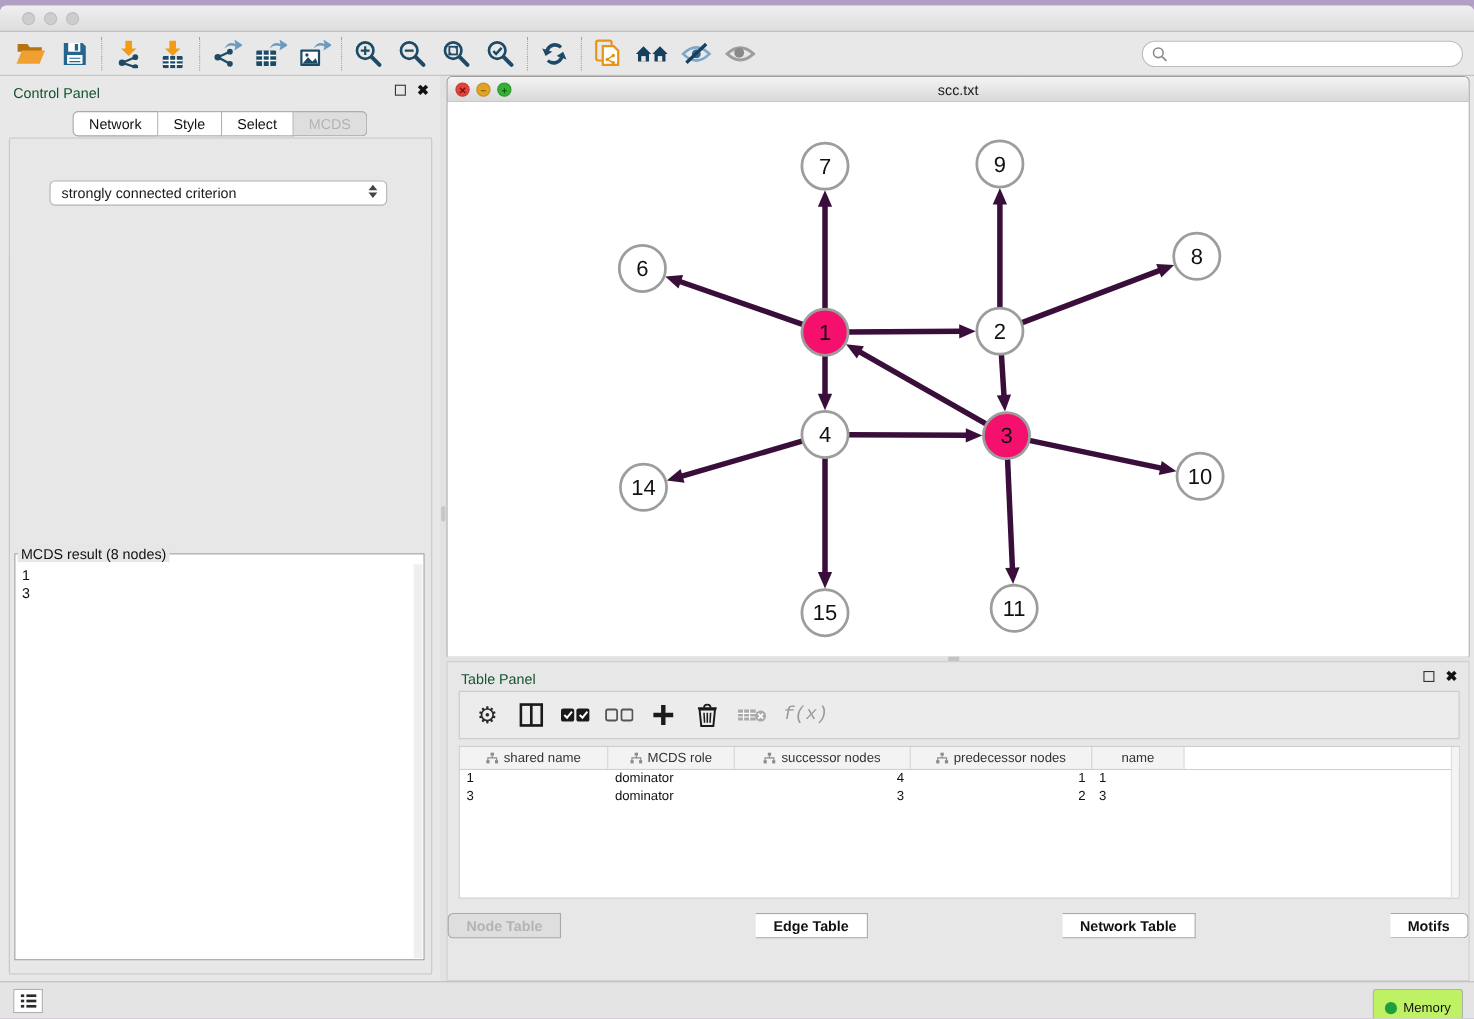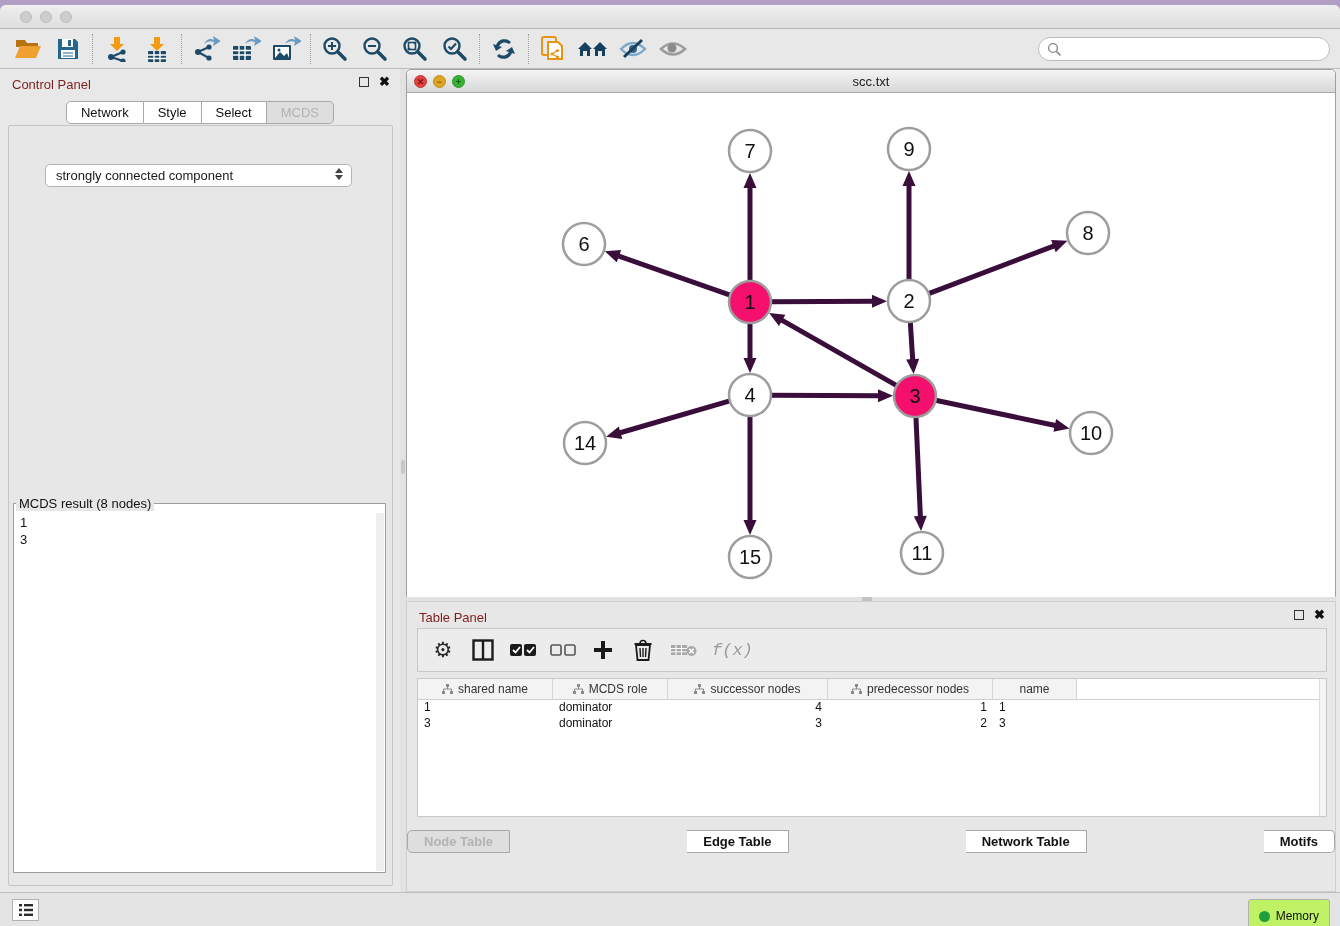--- a/index.html
+++ b/index.html
@@ -45,21 +45,21 @@
   }
   .searchbox input { border:none; outline:none; flex:1; font-size:12px; background:transparent; font-family:"Liberation Sans",sans-serif;}
   
   .vsplit { position:absolute; left:400px; top:64px; width:6px; bottom:34px; background:#e2e2e2; }
   .vsplit .grip { position:absolute; left:1px; top:391px; width:4px; height:14px; background:#c7c7c7; border-radius:2px;}
   .hsplit { position:absolute; left:406px; right:4px; top:592px; height:4px; background:#e2e2e2; }
   .hsplit .grip { position:absolute; left:456px; top:0; width:10px; height:4px; background:#c3c3c3;}
   
   .control-panel { position:absolute; left:0; top:64px; width:400px; bottom:34px; background:#e8e8e8; }
   .panel-header { position:absolute; left:0; right:0; top:0; height:30px; }
-  .panel-header .ph-title { position:absolute; left:12px; top:8px; font-size:13px; color:#7f1d1d; }
+  .panel-header .ph-title { position:absolute; left:12px; top:8px; font-size:13px; color:#14532d; }
   .ph-icons { position:absolute; right:10px; top:8px; display:flex; gap:10px; align-items:center;}
   .float-glyph { width:10px; height:10px; border:1.5px solid #333; display:inline-block;}
   .close-glyph { font-size:13px; font-weight:bold; color:#111; line-height:10px;}
   .segmented { display:flex; }
   .seg {
     background:#fff; border:1px solid #a8a8a8; border-left:none;
     padding:3px 14px; font-size:13px; color:#111; white-space:nowrap;
   }
   .seg:first-child { border-left:1px solid #a8a8a8; border-radius:5px 0 0 5px; }
   .seg:last-child { border-radius:0 5px 5px 0; }
@@ -314,21 +314,21 @@
       </span>
     </div>
     <div class="cp-tabs segmented" id="cp-tabs">
         <span class="seg">Network</span>
         <span class="seg">Style</span>
         <span class="seg">Select</span>
         <span class="seg disabled">MCDS</span>
       </div>
     <div class="cp-inner">
       <div class="dropdown">
-        <span>strongly connected component</span>
+        <span>strongly connected criterion</span>
         <span class="dd-arrows">
             <i class="up"></i>
             <i class="down"></i>
           </span>
       </div>
       <fieldset class="result-box">
         <legend>MCDS result (8 nodes)</legend>
         <div class="result-area" id="result-lines">
             <div>1</div>
             <div>3</div>

